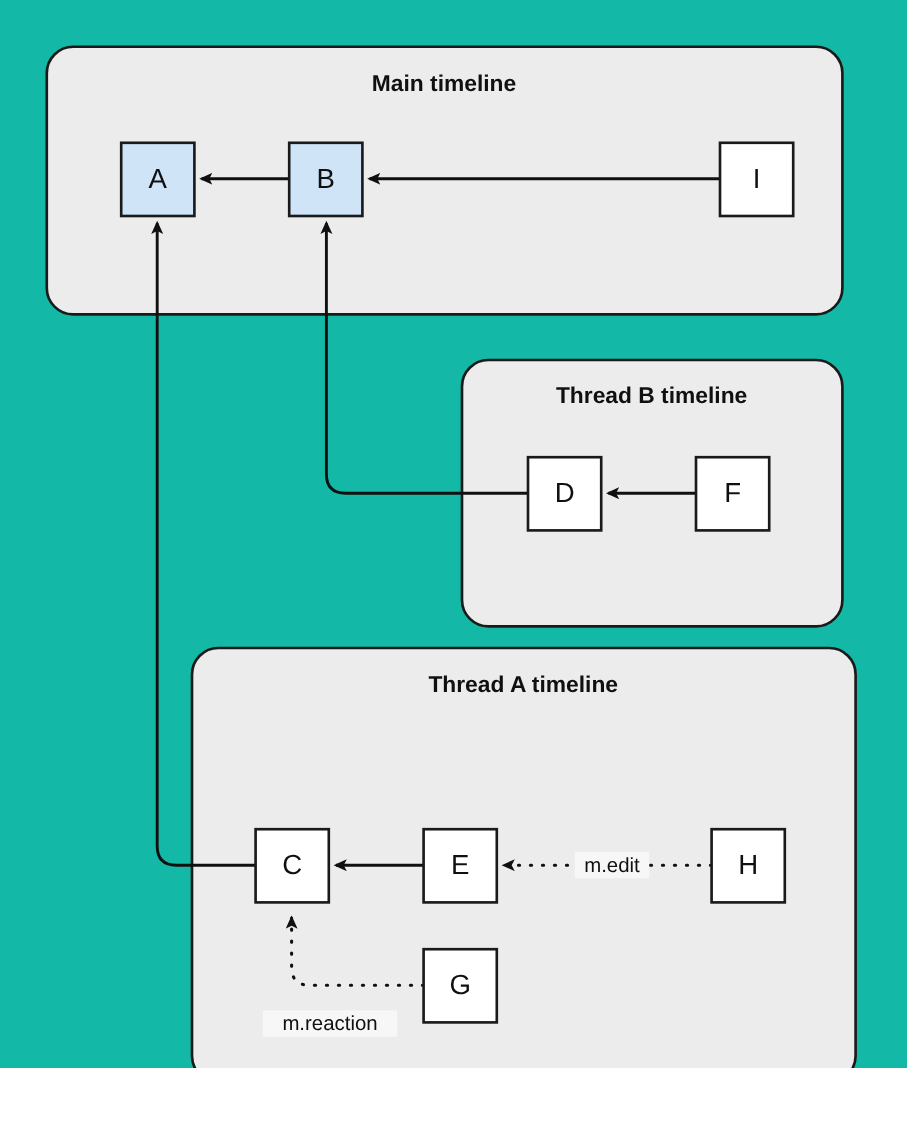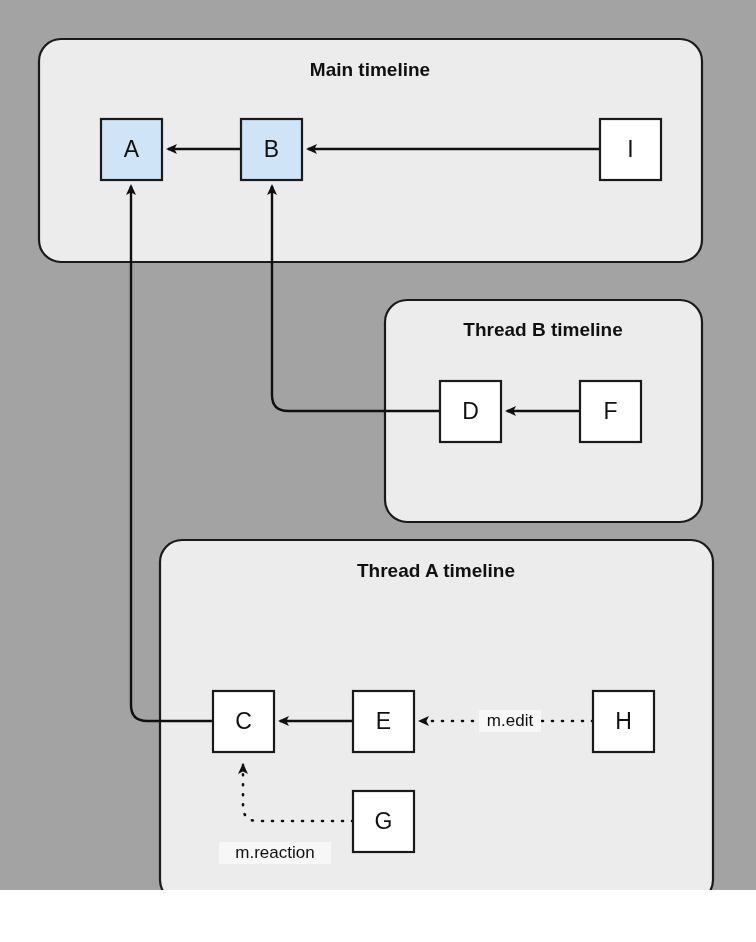--- a/index.html
+++ b/index.html
@@ -7,21 +7,21 @@
     padding: 0;
     background: #ffffff;
   }
   body {
     font-family: "Liberation Sans", sans-serif;
   }
   #canvas {
     position: relative;
     width: 756px;
     height: 890px;
-    background: #a3a3a3;
+    background: #14b8a6;
     overflow: hidden;
   }
   svg.layer {
     position: absolute;
     left: 0;
     top: 0;
     width: 756px;
     height: 942px;
   }
   .group-rect {

